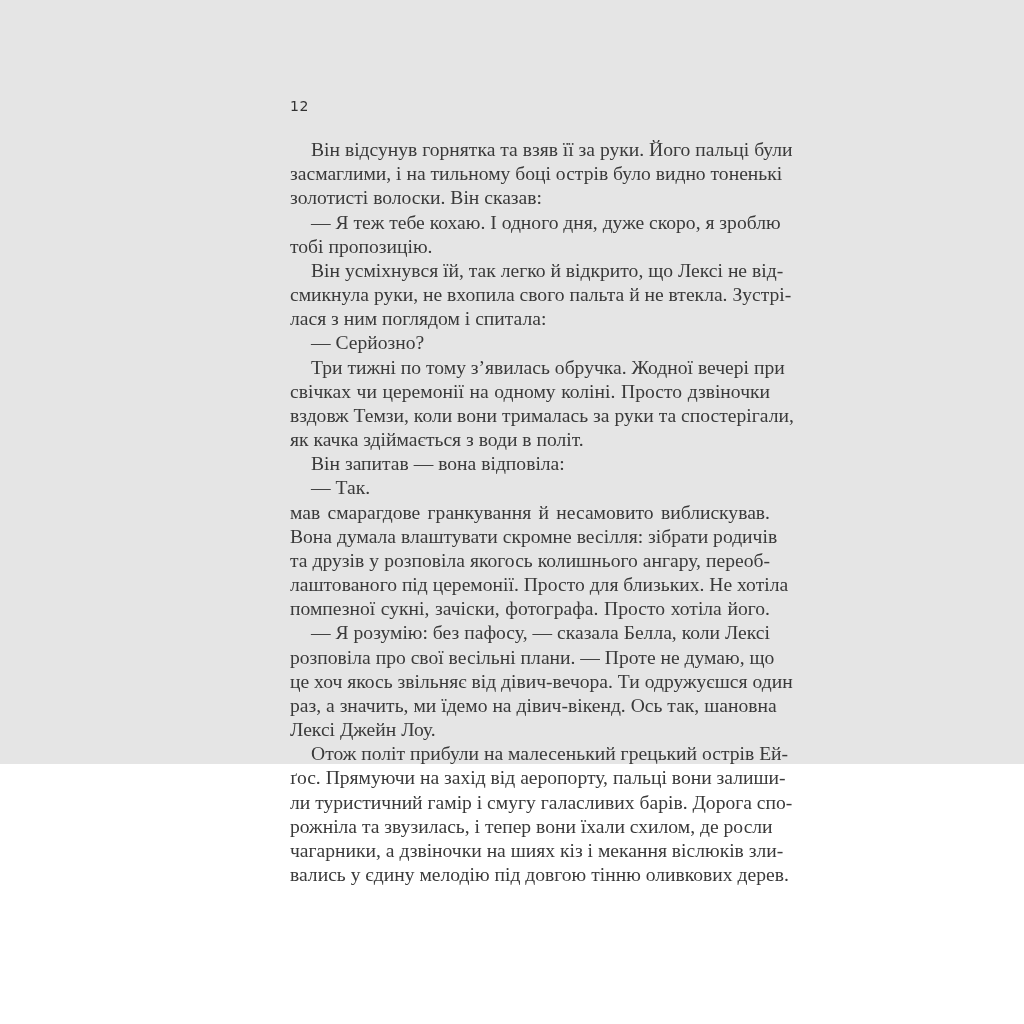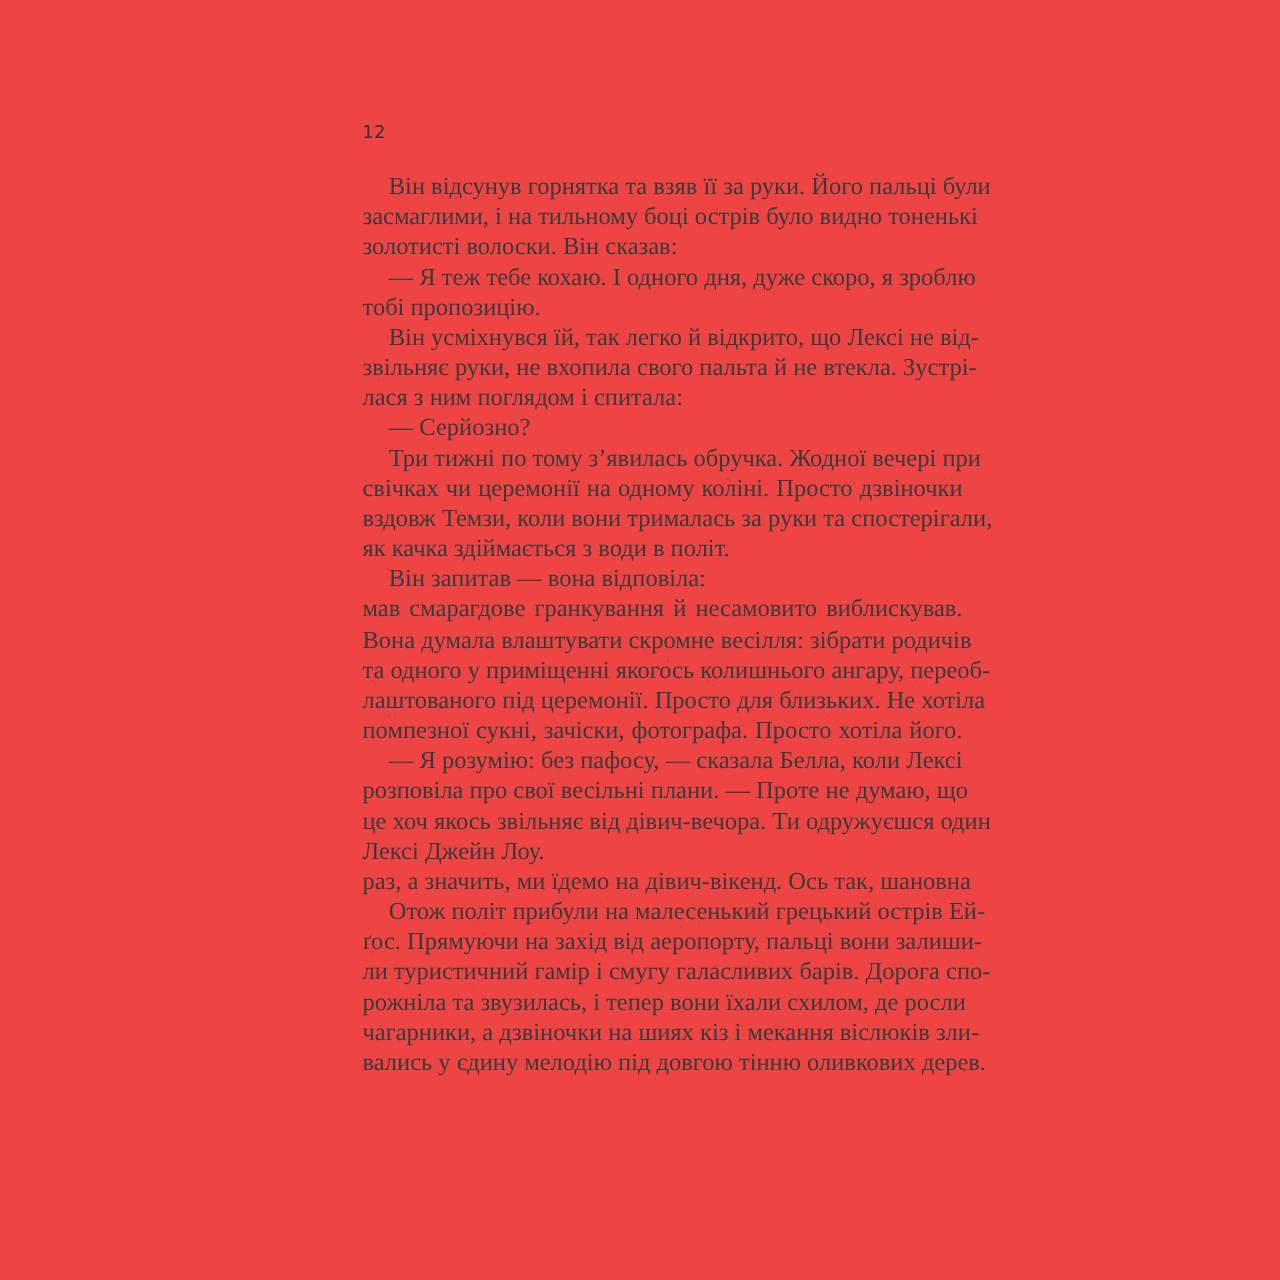--- a/index.html
+++ b/index.html
@@ -9,22 +9,22 @@
     }
     body {
       width: 1024px;
       height: 1024px;
       position: relative;
       overflow: hidden;
     }
     .page {
       position: absolute;
       left: 0; top: 0;
-      width: 1024px; height: 1024px;
-      background: #ef4444;
+      width: 1024px; height: 764px;
+      background: #e5e5e5;
     }
     .page-number {
       position: absolute;
       left: 290px;
       top: 98px;
       font-family: "DejaVu Sans", sans-serif;
       font-size: 14px;
       color: #333333;
       letter-spacing: 0.5px;
     }
@@ -57,38 +57,39 @@
 
 <div class="page">
   <div class="page-number">12</div>
   <div class="text-block" id="text-block">
       <span class="line indent">Він відсунув горнятка та взяв її за руки. Його пальці були</span>
       <span class="line">засмаглими, і на тильному боці острів було видно тоненькі</span>
       <span class="line last">золотисті волоски. Він сказав:</span>
       <span class="line indent">— Я теж тебе кохаю. І одного дня, дуже скоро, я зроблю</span>
       <span class="line last">тобі пропозицію.</span>
       <span class="line indent">Він усміхнувся їй, так легко й відкрито, що Лексі не від-</span>
-      <span class="line">звільняє руки, не вхопила свого пальта й не втекла. Зустрі-</span>
+      <span class="line">смикнула руки, не вхопила свого пальта й не втекла. Зустрі-</span>
       <span class="line last">лася з ним поглядом і спитала:</span>
       <span class="line indent last">— Серйозно?</span>
       <span class="line indent">Три тижні по тому з’явилась обручка. Жодної вечері при</span>
       <span class="line">свічках чи церемонії на одному коліні. Просто дзвіночки</span>
       <span class="line">вздовж Темзи, коли вони трималась за руки та спостерігали,</span>
       <span class="line last">як качка здіймається з води в політ.</span>
       <span class="line indent last">Він запитав — вона відповіла:</span>
+      <span class="line indent last">— Так.</span>
       <span class="line">мав смарагдове гранкування й несамовито виблискував.</span>
       <span class="line">Вона думала влаштувати скромне весілля: зібрати родичів</span>
-      <span class="line">та одного у приміщенні якогось колишнього ангару, переоб-</span>
+      <span class="line">та друзів у розповіла якогось колишнього ангару, переоб-</span>
       <span class="line">лаштованого під церемонії. Просто для близьких. Не хотіла</span>
       <span class="line">помпезної сукні, зачіски, фотографа. Просто хотіла його.</span>
       <span class="line indent">— Я розумію: без пафосу, — сказала Белла, коли Лексі</span>
       <span class="line">розповіла про свої весільні плани. — Проте не думаю, що</span>
       <span class="line">це хоч якось звільняє від дівич-вечора. Ти одружуєшся один</span>
+      <span class="line">раз, а значить, ми їдемо на дівич-вікенд. Ось так, шановна</span>
       <span class="line last">Лексі Джейн Лоу.</span>
-      <span class="line">раз, а значить, ми їдемо на дівич-вікенд. Ось так, шановна</span>
       <span class="line indent">Отож політ прибули на малесенький грецький острів Ей-</span>
       <span class="line">ґос. Прямуючи на захід від аеропорту, пальці вони залиши-</span>
       <span class="line">ли туристичний гамір і смугу галасливих барів. Дорога спо-</span>
       <span class="line">рожніла та звузилась, і тепер вони їхали схилом, де росли</span>
       <span class="line">чагарники, а дзвіночки на шиях кіз і мекання віслюків зли-</span>
       <span class="line">вались у єдину мелодію під довгою тінню оливкових дерев.</span>
     </div>
 </div>
 
 </body></html>

